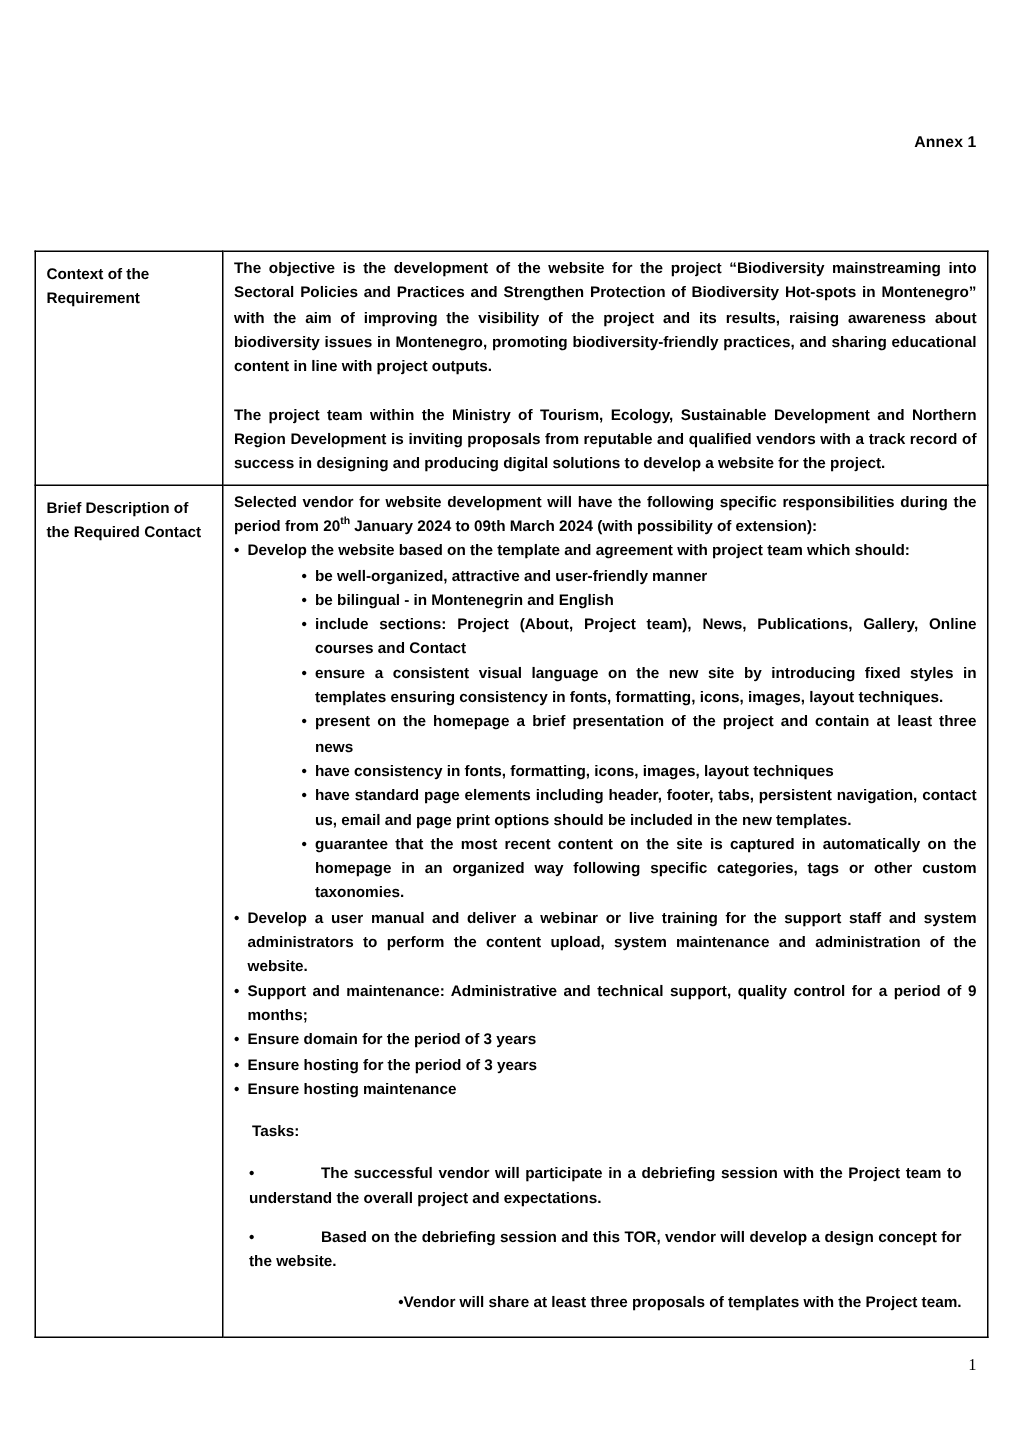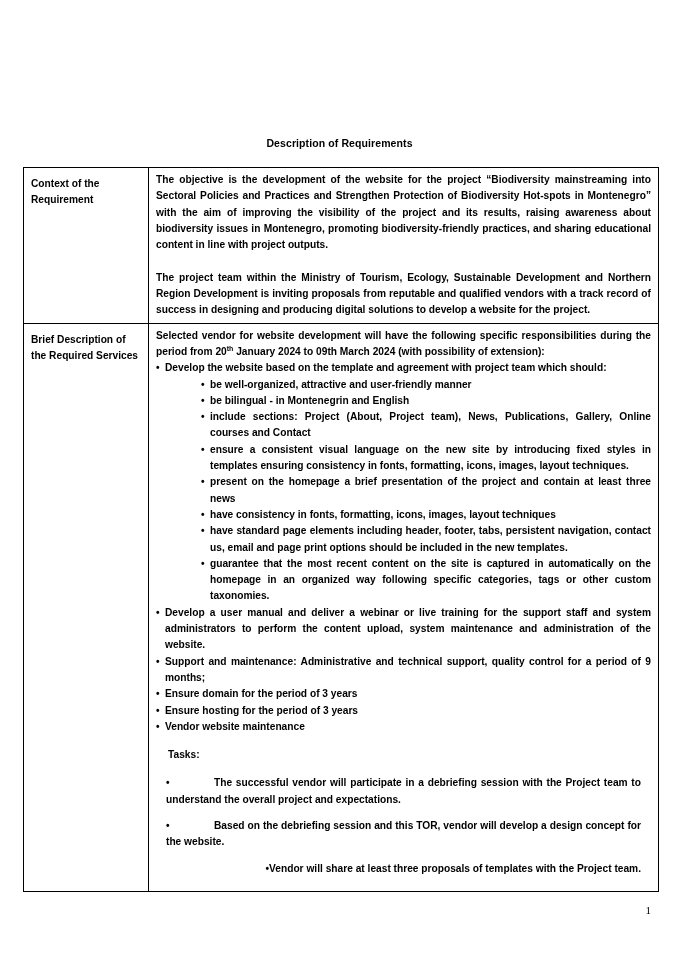--- a/index.html
+++ b/index.html
@@ -172,39 +172,39 @@
     text-align: right;
     font-family: "Liberation Serif", serif;
     font-size: 11px;
   }
 </style>
 </head>
 <body>
 
 <div class="page">
 
-
-  <div class="doc-title">Description of Requirements</div>
+  <div class="annex-header">Annex 1</div>
+
 
   <table class="req-table">
     <tbody>
       <tr>
         <td class="col-label">
           <div class="label-cell">Context of the Requirement</div>
         </td>
         <td class="col-body">
           <div class="body-cell">
             <p class="just">The objective is the development of the website for the project “Biodiversity mainstreaming into Sectoral Policies and Practices and Strengthen Protection of Biodiversity Hot-spots in Montenegro” with the aim of improving the visibility of the project and its results, raising awareness about biodiversity issues in Montenegro, promoting biodiversity-friendly practices, and sharing educational content in line with project outputs.</p>
             <p class="just gap">The project team within the Ministry of Tourism, Ecology, Sustainable Development and Northern Region Development is inviting proposals from reputable and qualified vendors with a track record of success in designing and producing digital solutions to develop a website for the project.</p>
           </div>
         </td>
       </tr>
       <tr>
         <td class="col-label">
-          <div class="label-cell">Brief Description of the Required Services</div>
+          <div class="label-cell">Brief Description of the Required Contact</div>
         </td>
         <td class="col-body">
           <div class="body-cell">
 
             <p class="just"><span>Selected vendor for website development will have the following specific responsibilities during the period from 20</span><sup>th</sup><span> January 2024 to 09th March 2024 (with possibility of extension):</span></p>
 
             <ul class="blist">
               <li class="noj"><span class="bul">•</span><span>Develop the website based on the template and agreement with project team which should:</span></li>
             </ul>
 
@@ -217,21 +217,21 @@
               <li class="noj"><span class="bul">•</span><span>have consistency in fonts, formatting, icons, images, layout techniques</span></li>
               <li><span class="bul">•</span><span>have standard page elements including header, footer, tabs, persistent navigation, contact us, email and page print options should be included in the new templates.</span></li>
               <li><span class="bul">•</span><span>guarantee that the most recent content on the site is captured in automatically on the homepage in an organized way following specific categories, tags or other custom taxonomies.</span></li>
             </ul>
 
             <ul class="blist">
               <li><span class="bul">•</span><span>Develop a user manual and deliver a webinar or live training for the support staff and system administrators to perform the content upload, system maintenance and administration of the website.</span></li>
               <li><span class="bul">•</span><span>Support and maintenance: Administrative and technical support, quality control for a period of 9 months;</span></li>
               <li class="noj"><span class="bul">•</span><span>Ensure domain for the period of 3 years</span></li>
               <li class="noj"><span class="bul">•</span><span>Ensure hosting for the period of 3 years</span></li>
-              <li class="noj"><span class="bul">•</span><span>Vendor website maintenance</span></li>
+              <li class="noj"><span class="bul">•</span><span>Ensure hosting maintenance</span></li>
             </ul>
 
             <p class="tasks-label">Tasks:</p>
 
             <ul class="tasklist">
               <li><span class="tbul">•</span><span>The successful vendor will participate in a debriefing session with the Project team to understand the overall project and expectations.</span></li>
               <li><span class="tbul">•</span><span>Based on the debriefing session and this TOR, vendor will develop a design concept for the website.</span></li>
               <li class="noj"><span class="tbul">•</span><span>Vendor will share at least three proposals of templates with the Project team.</span></li>
             </ul>
 

